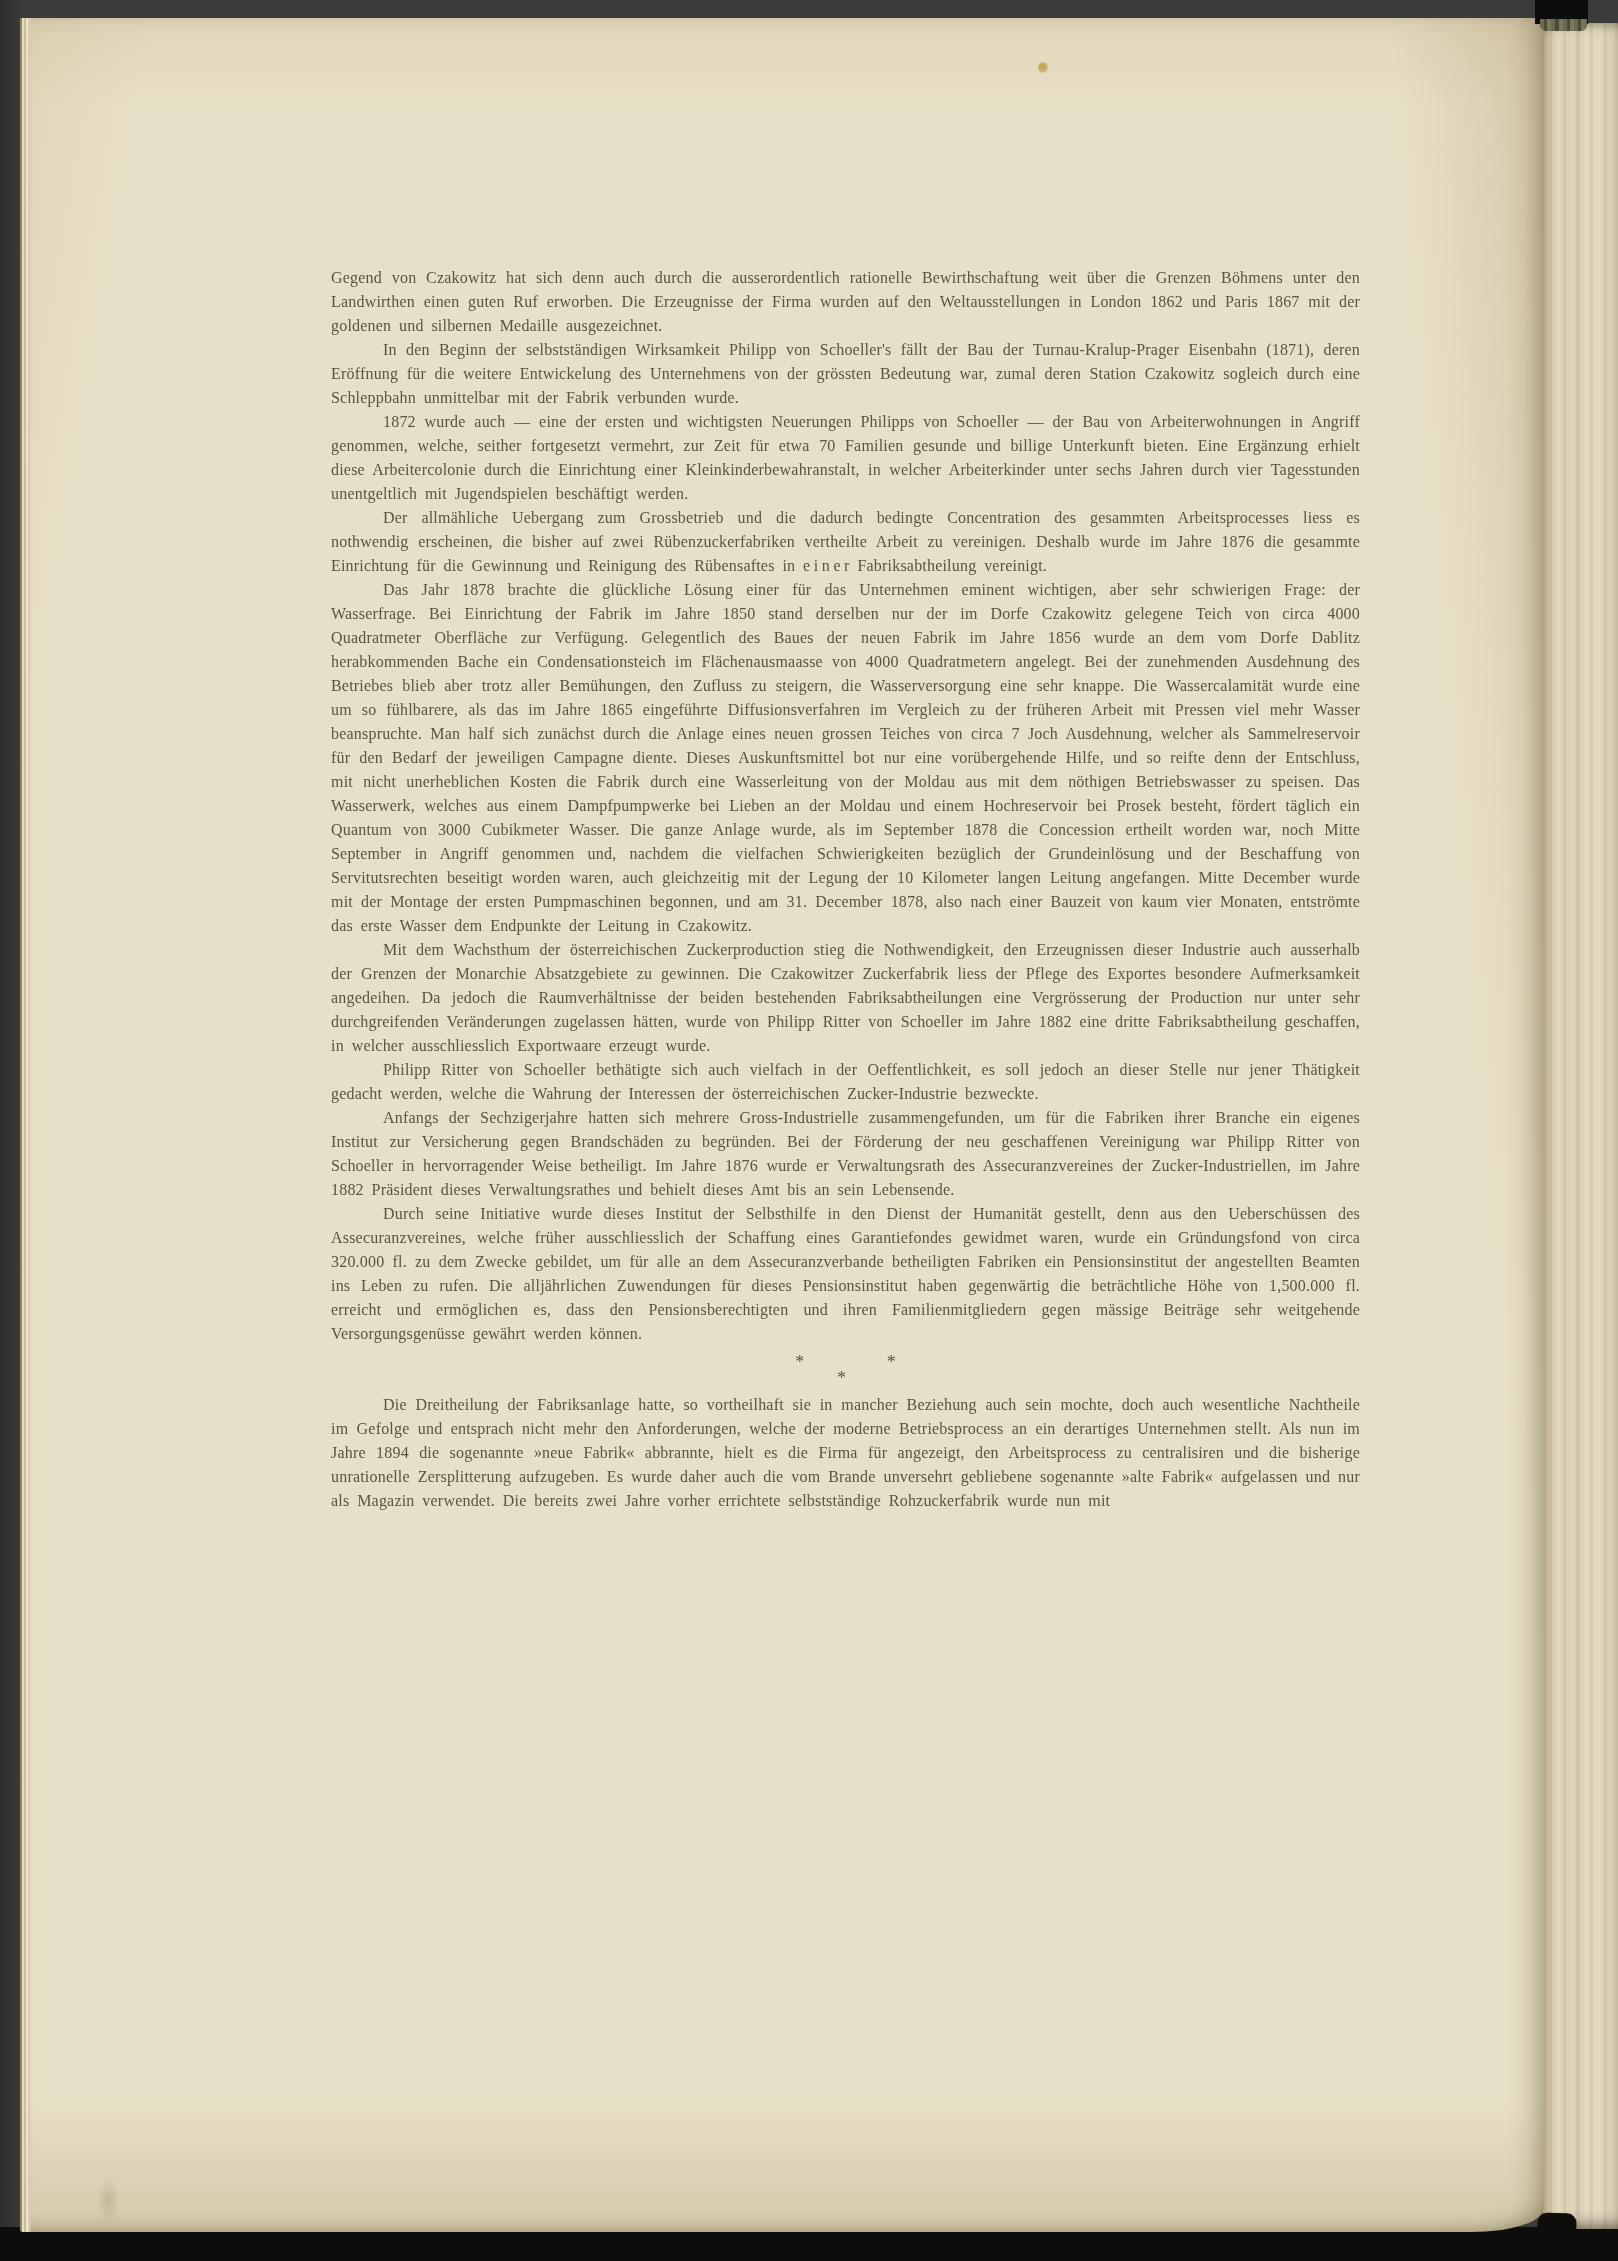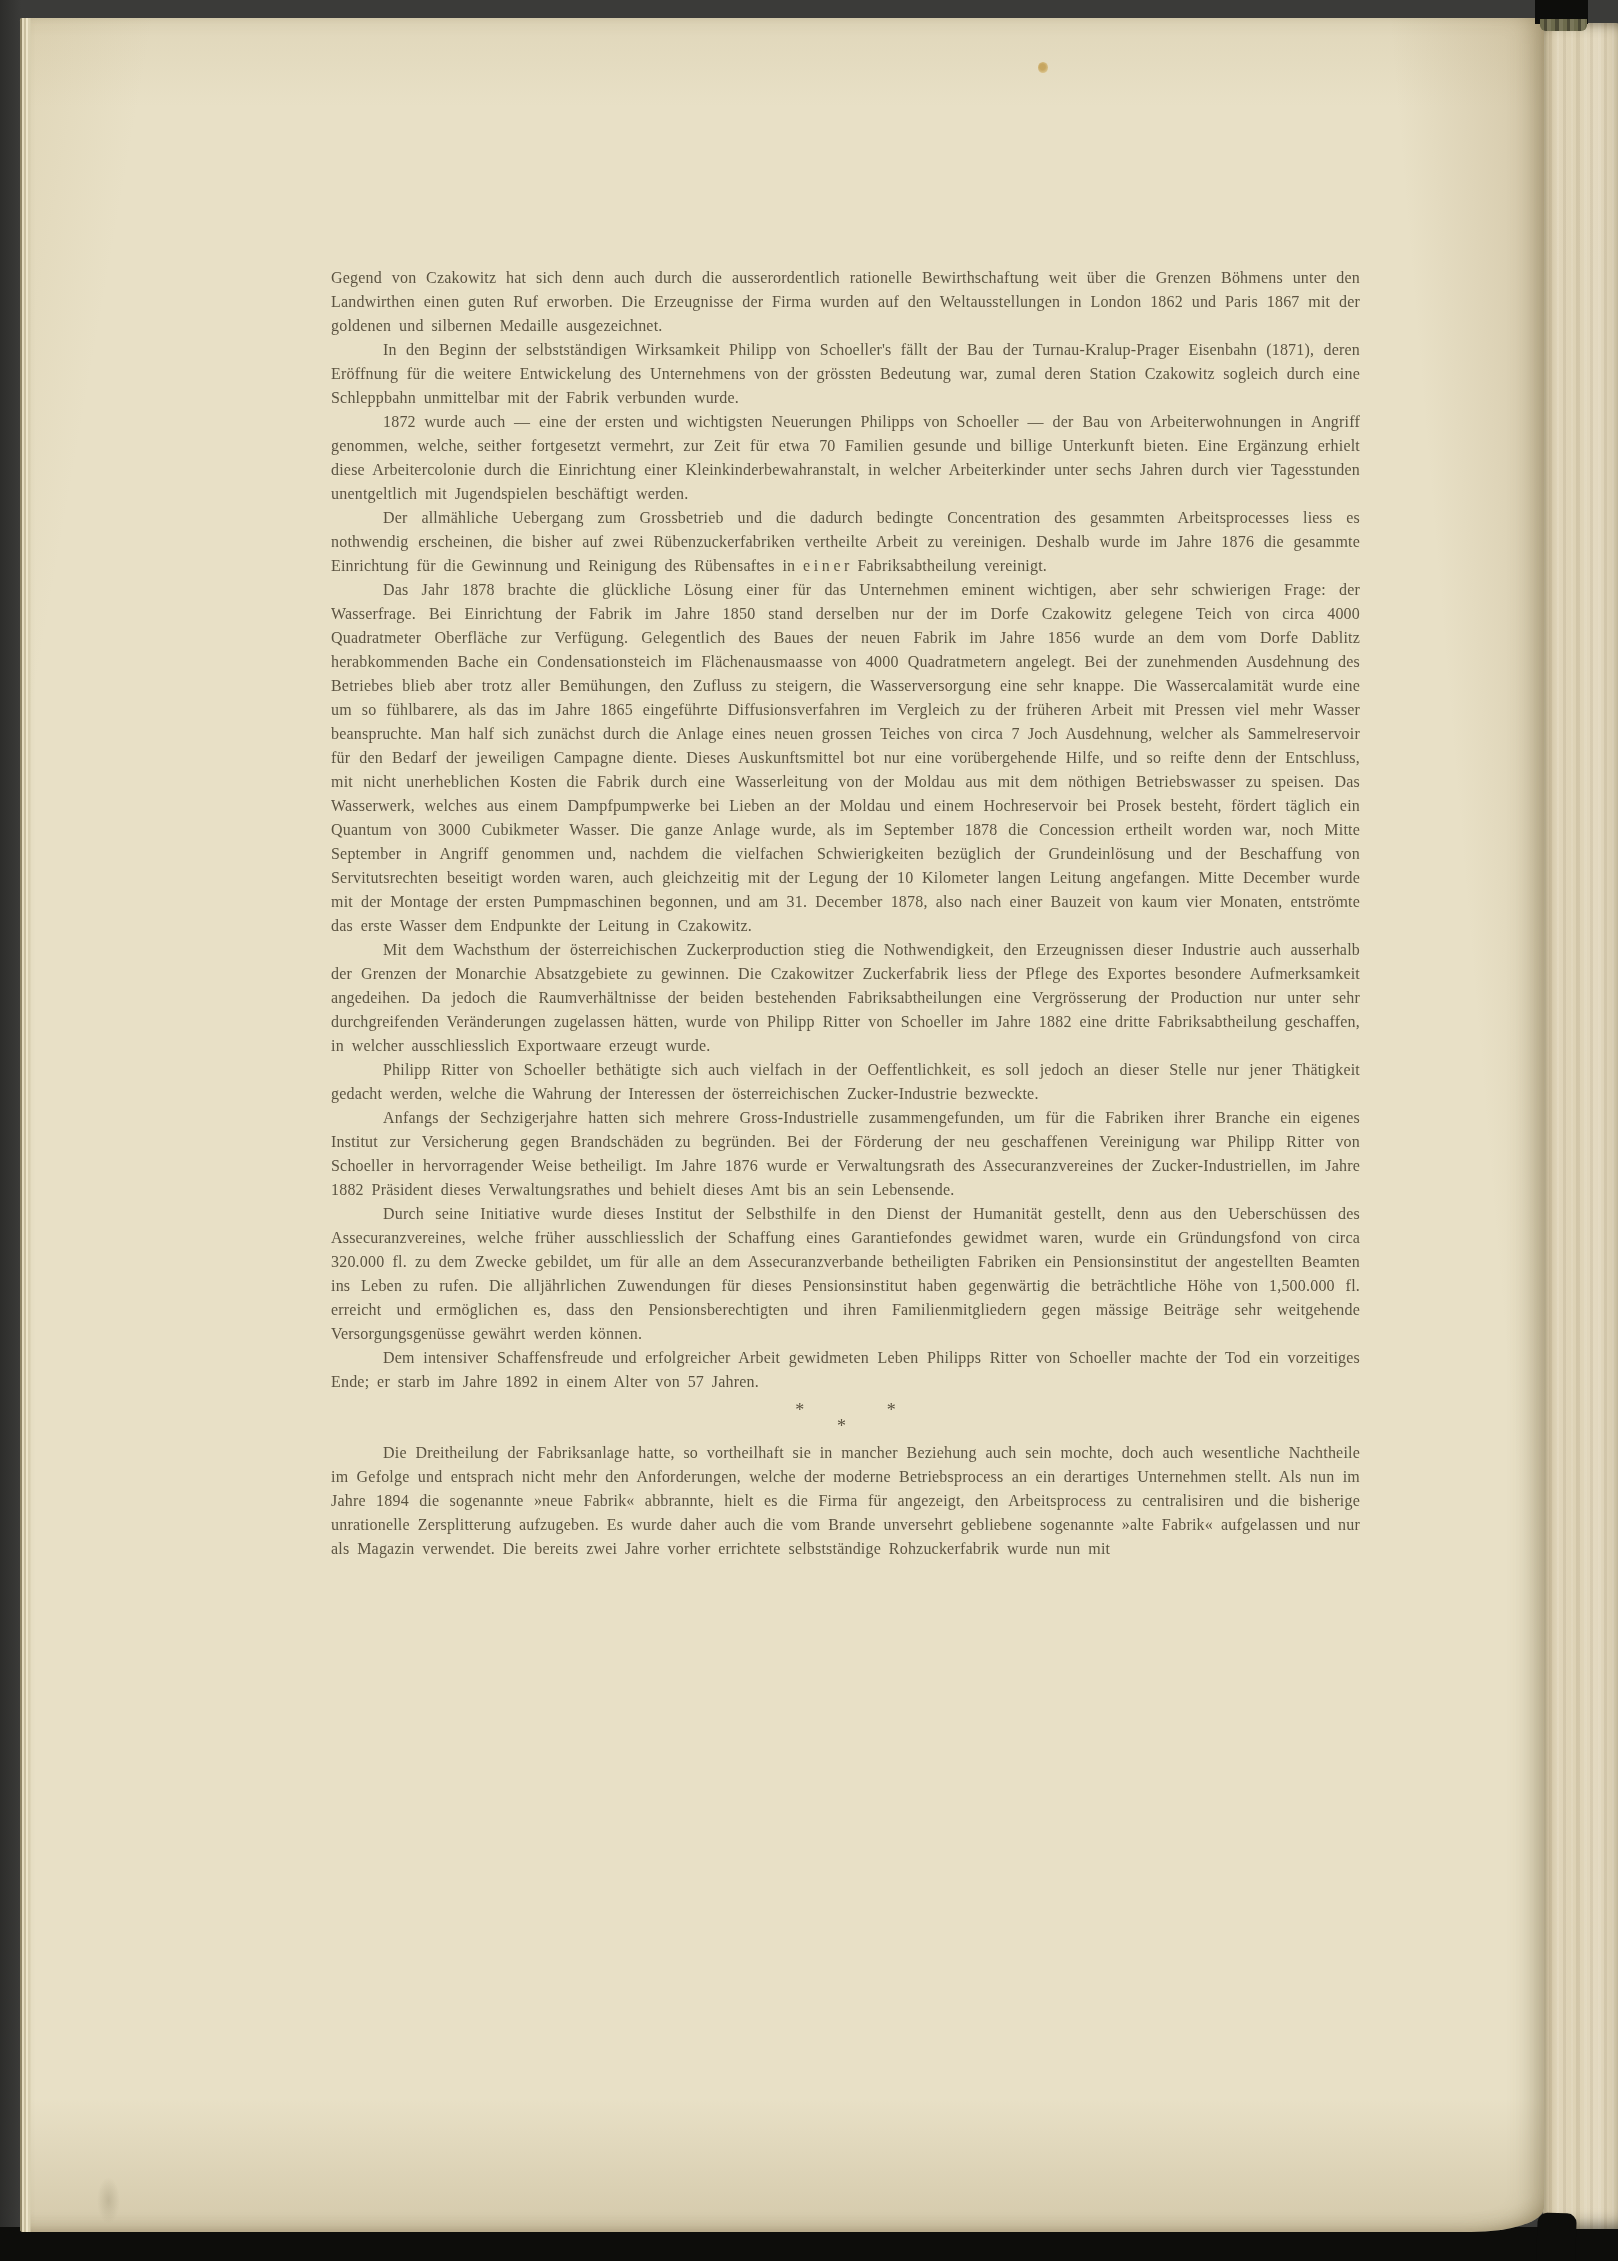--- a/index.html
+++ b/index.html
@@ -118,21 +118,20 @@
   <div class="text-block">
       <p class="para" lang="de">Gegend von Czakowitz hat sich denn auch durch die ausserordentlich rationelle Bewirthschaftung weit über die Grenzen Böhmens unter den Landwirthen einen guten Ruf erworben. Die Erzeugnisse der Firma wurden auf den Weltausstellungen in London 1862 und Paris 1867 mit der goldenen und silbernen Medaille ausgezeichnet.</p>
       <p class="para indent" lang="de">In den Beginn der selbstständigen Wirksamkeit Philipp von Schoeller's fällt der Bau der Turnau-Kralup-Prager Eisenbahn (1871), deren Eröffnung für die weitere Entwickelung des Unternehmens von der grössten Bedeutung war, zumal deren Station Czakowitz sogleich durch eine Schleppbahn unmittelbar mit der Fabrik verbunden wurde.</p>
       <p class="para indent" lang="de">1872 wurde auch — eine der ersten und wichtigsten Neuerungen Philipps von Schoeller — der Bau von Arbeiterwohnungen in Angriff genommen, welche, seither fortgesetzt vermehrt, zur Zeit für etwa 70 Familien gesunde und billige Unterkunft bieten. Eine Ergänzung erhielt diese Arbeitercolonie durch die Einrichtung einer Kleinkinderbewahranstalt, in welcher Arbeiterkinder unter sechs Jahren durch vier Tagesstunden unentgeltlich mit Jugendspielen beschäftigt werden.</p>
       <p class="para indent" lang="de">Der allmähliche Uebergang zum Grossbetrieb und die dadurch bedingte Concentration des gesammten Arbeitsprocesses liess es nothwendig erscheinen, die bisher auf zwei Rübenzuckerfabriken vertheilte Arbeit zu vereinigen. Deshalb wurde im Jahre 1876 die gesammte Einrichtung für die Gewinnung und Reinigung des Rübensaftes in e i n e r Fabriksabtheilung vereinigt.</p>
       <p class="para indent" lang="de">Das Jahr 1878 brachte die glückliche Lösung einer für das Unternehmen eminent wichtigen, aber sehr schwierigen Frage: der Wasserfrage. Bei Einrichtung der Fabrik im Jahre 1850 stand derselben nur der im Dorfe Czakowitz gelegene Teich von circa 4000 Quadratmeter Oberfläche zur Verfügung. Gelegentlich des Baues der neuen Fabrik im Jahre 1856 wurde an dem vom Dorfe Dablitz herabkommenden Bache ein Condensationsteich im Flächenausmaasse von 4000 Quadratmetern angelegt. Bei der zunehmenden Ausdehnung des Betriebes blieb aber trotz aller Bemühungen, den Zufluss zu steigern, die Wasserversorgung eine sehr knappe. Die Wassercalamität wurde eine um so fühlbarere, als das im Jahre 1865 eingeführte Diffusionsverfahren im Vergleich zu der früheren Arbeit mit Pressen viel mehr Wasser beanspruchte. Man half sich zunächst durch die Anlage eines neuen grossen Teiches von circa 7 Joch Ausdehnung, welcher als Sammelreservoir für den Bedarf der jeweiligen Campagne diente. Dieses Auskunftsmittel bot nur eine vorübergehende Hilfe, und so reifte denn der Entschluss, mit nicht unerheblichen Kosten die Fabrik durch eine Wasserleitung von der Moldau aus mit dem nöthigen Betriebswasser zu speisen. Das Wasserwerk, welches aus einem Dampfpumpwerke bei Lieben an der Moldau und einem Hochreservoir bei Prosek besteht, fördert täglich ein Quantum von 3000 Cubikmeter Wasser. Die ganze Anlage wurde, als im September 1878 die Concession ertheilt worden war, noch Mitte September in Angriff genommen und, nachdem die vielfachen Schwierigkeiten bezüglich der Grundeinlösung und der Beschaffung von Servitutsrechten beseitigt worden waren, auch gleichzeitig mit der Legung der 10 Kilometer langen Leitung angefangen. Mitte December wurde mit der Montage der ersten Pumpmaschinen begonnen, und am 31. December 1878, also nach einer Bauzeit von kaum vier Monaten, entströmte das erste Wasser dem Endpunkte der Leitung in Czakowitz.</p>
       <p class="para indent" lang="de">Mit dem Wachsthum der österreichischen Zuckerproduction stieg die Nothwendigkeit, den Erzeugnissen dieser Industrie auch ausserhalb der Grenzen der Monarchie Absatzgebiete zu gewinnen. Die Czakowitzer Zuckerfabrik liess der Pflege des Exportes besondere Aufmerksamkeit angedeihen. Da jedoch die Raumverhältnisse der beiden bestehenden Fabriksabtheilungen eine Vergrösserung der Production nur unter sehr durchgreifenden Veränderungen zugelassen hätten, wurde von Philipp Ritter von Schoeller im Jahre 1882 eine dritte Fabriksabtheilung geschaffen, in welcher ausschliesslich Exportwaare erzeugt wurde.</p>
       <p class="para indent" lang="de">Philipp Ritter von Schoeller bethätigte sich auch vielfach in der Oeffentlichkeit, es soll jedoch an dieser Stelle nur jener Thätigkeit gedacht werden, welche die Wahrung der Interessen der österreichischen Zucker-Industrie bezweckte.</p>
       <p class="para indent" lang="de">Anfangs der Sechzigerjahre hatten sich mehrere Gross-Industrielle zusammengefunden, um für die Fabriken ihrer Branche ein eigenes Institut zur Versicherung gegen Brandschäden zu begründen. Bei der Förderung der neu geschaffenen Vereinigung war Philipp Ritter von Schoeller in hervorragender Weise betheiligt. Im Jahre 1876 wurde er Verwaltungsrath des Assecuranzvereines der Zucker-Industriellen, im Jahre 1882 Präsident dieses Verwaltungsrathes und behielt dieses Amt bis an sein Lebensende.</p>
       <p class="para indent" lang="de">Durch seine Initiative wurde dieses Institut der Selbsthilfe in den Dienst der Humanität gestellt, denn aus den Ueberschüssen des Assecuranzvereines, welche früher ausschliesslich der Schaffung eines Garantiefondes gewidmet waren, wurde ein Gründungsfond von circa 320.000 fl. zu dem Zwecke gebildet, um für alle an dem Assecuranzverbande betheiligten Fabriken ein Pensionsinstitut der angestellten Beamten ins Leben zu rufen. Die alljährlichen Zuwendungen für dieses Pensionsinstitut haben gegenwärtig die beträchtliche Höhe von 1,500.000 fl. erreicht und ermöglichen es, dass den Pensionsberechtigten und ihren Familienmitgliedern gegen mässige Beiträge sehr weitgehende Versorgungsgenüsse gewährt werden können.</p>
-      <p class="para indent" lang="de">Dem intensiver Schaffensfreude und erfolgreicher Arbeit gewidmeten Leben Philipps Ritter von Schoeller machte der Tod ein vorzeitiges Ende; er starb im Jahre 1892 in einem Alter von 57 Jahren.</p>
       <div class="asterism">
         <div class="ast-top">* *</div>
         <div class="ast-bottom">*</div>
       </div>
       <p class="para indent" lang="de">Die Dreitheilung der Fabriksanlage hatte, so vortheilhaft sie in mancher Beziehung auch sein mochte, doch auch wesentliche Nachtheile im Gefolge und entsprach nicht mehr den Anforderungen, welche der moderne Betriebsprocess an ein derartiges Unternehmen stellt. Als nun im Jahre 1894 die sogenannte »neue Fabrik« abbrannte, hielt es die Firma für angezeigt, den Arbeitsprocess zu centralisiren und die bisherige unrationelle Zersplitterung aufzugeben. Es wurde daher auch die vom Brande unversehrt gebliebene sogenannte »alte Fabrik« aufgelassen und nur als Magazin verwendet. Die bereits zwei Jahre vorher errichtete selbstständige Rohzuckerfabrik wurde nun mit</p>
     </div>
 
 </div>
 
 <div class="binding-notch-top"></div>

